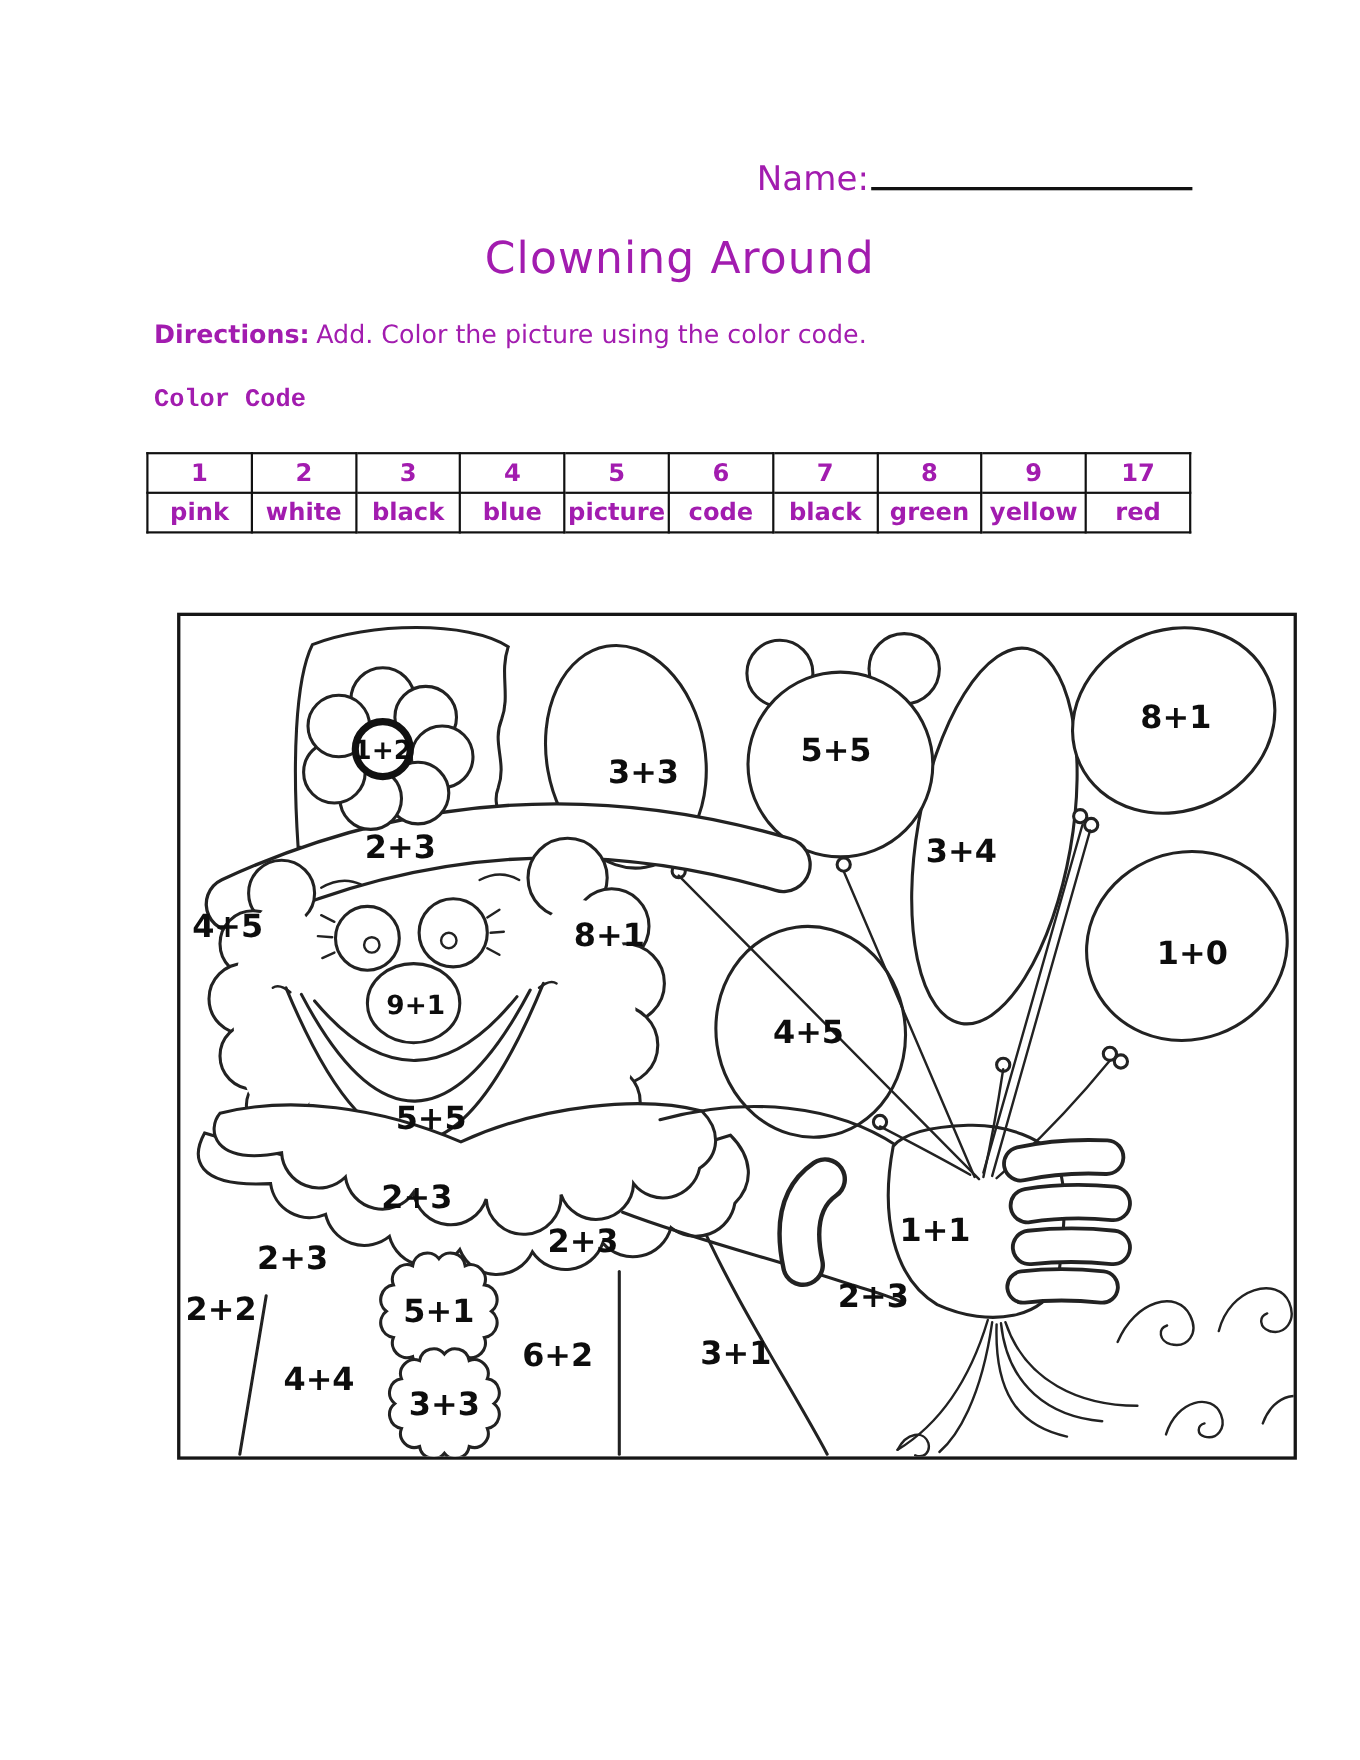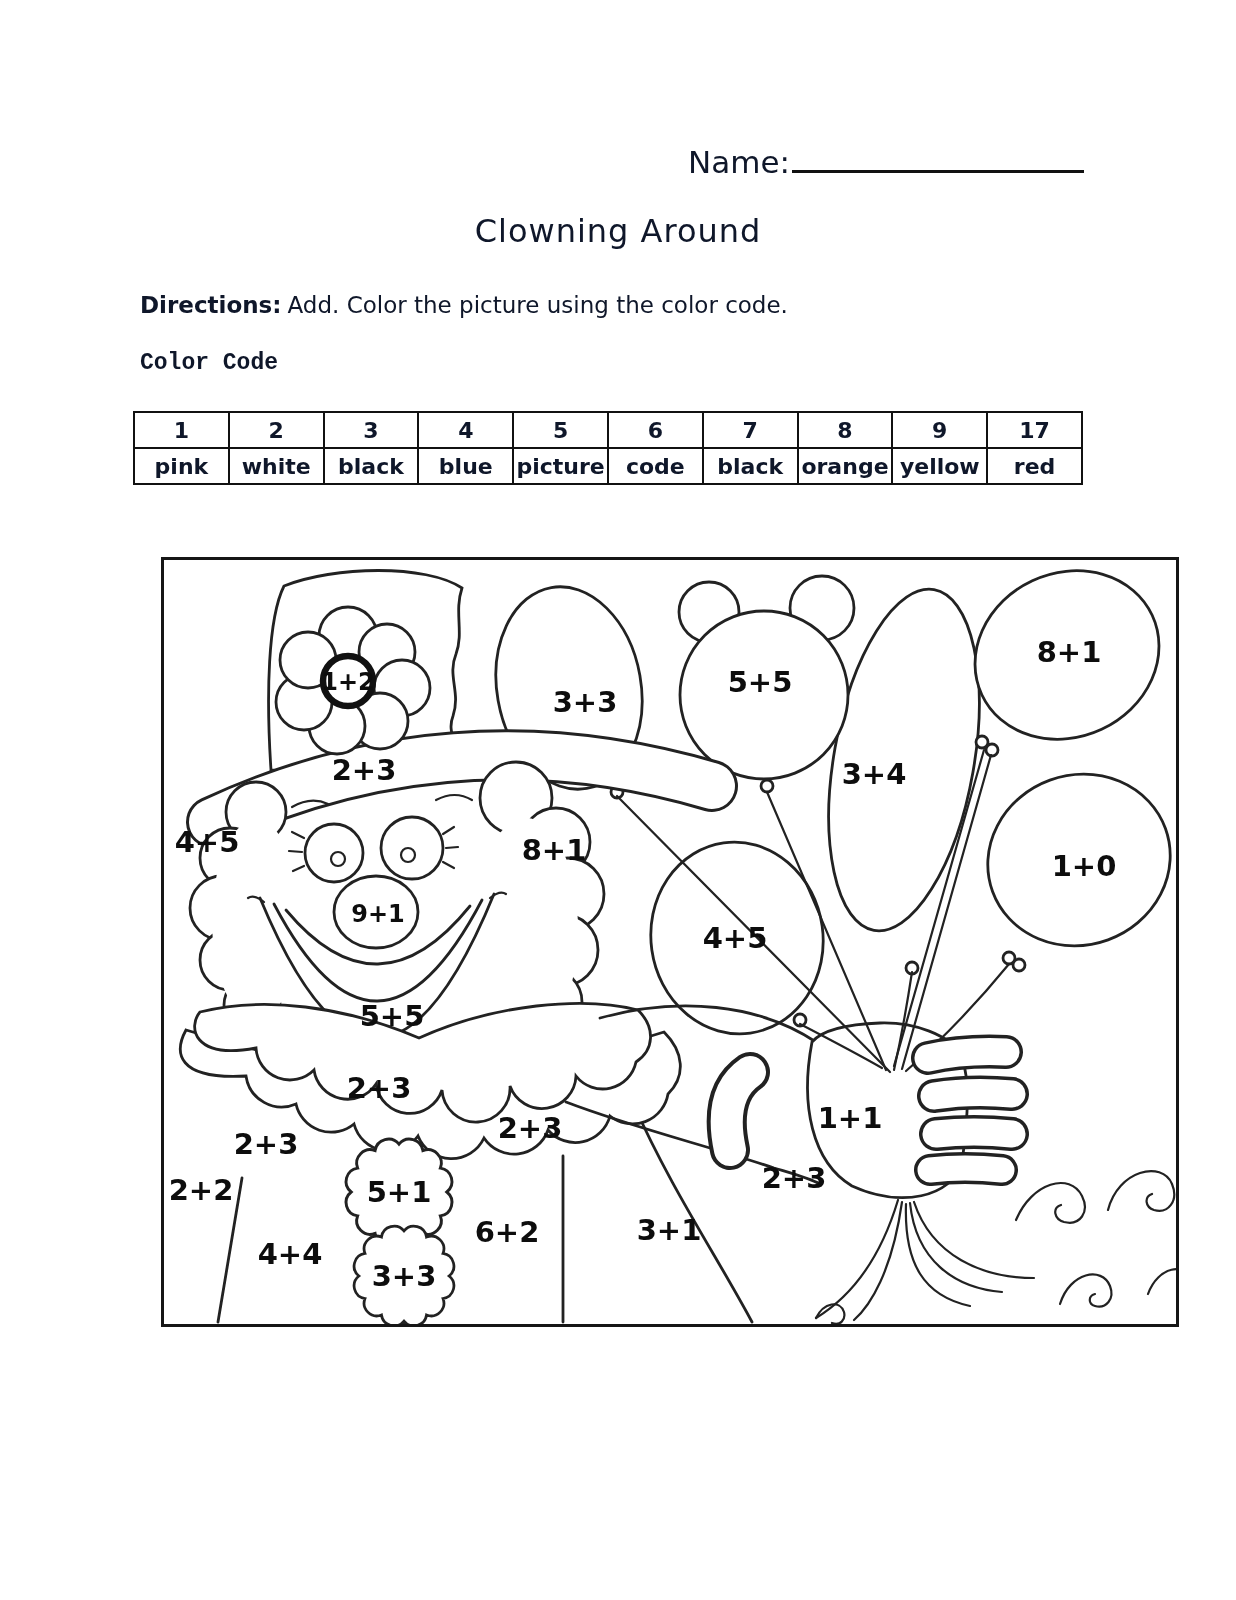--- a/index.html
+++ b/index.html
@@ -1,20 +1,20 @@
 <!DOCTYPE html>
 <html><head>
 <meta charset="utf-8">
 <style>
   html,body{margin:0;padding:0;background:#fff;}
   .page{position:relative;width:1236px;height:1376px;background:#ffffff;overflow:hidden;
-        font-family:"DejaVu Sans","Liberation Sans",sans-serif;color:#0f172a;}
+        font-family:"DejaVu Sans","Liberation Sans",sans-serif;color:#a21caf;}
   .name-row{position:absolute;left:688px;top:140px;font-size:31px;white-space:nowrap;}
   .name-line{display:inline-block;width:292px;height:30px;border-bottom:3px solid #111;margin-left:2px;}
-  .title{position:absolute;left:0;top:212px;width:1236px;text-align:center;font-size:32px;letter-spacing:1px;}
+  .title{position:absolute;left:0;top:212px;width:1236px;text-align:center;font-size:40px;letter-spacing:1px;}
   .directions{position:absolute;left:140px;top:292px;font-size:23px;text-align:center;}
   .directions b{margin-right:6px;}
   .colorcode-label{position:absolute;left:140px;top:350px;font-size:23px;font-weight:bold;font-family:Liberation Mono, monospace;}
   table.code{position:absolute;left:133px;top:411px;width:950px;border-collapse:collapse;table-layout:fixed;}
   table.code td{border:2.5px solid #111;text-align:center;font-weight:bold;font-size:22px;height:34px;padding:0;}
   .picture{position:absolute;left:161px;top:557px;width:1012px;height:764px;border:3px solid #161616;background:#fff;}
   .picture svg{display:block;width:100%;height:100%;}
   .w{fill:#ffffff;stroke:#222;stroke-width:2.8;}
   .ln{fill:none;stroke:#222;stroke-width:2.8;stroke-linecap:round;}
   .thin{fill:none;stroke:#222;stroke-width:2.2;stroke-linecap:round;}
@@ -53,21 +53,21 @@
       <td>17</td>
     </tr>
     <tr>
       <td>pink</td>
       <td>white</td>
       <td>black</td>
       <td>blue</td>
       <td>picture</td>
       <td>code</td>
       <td>black</td>
-      <td>orange</td>
+      <td>green</td>
       <td>yellow</td>
       <td>red</td>
     </tr>
   </tbody>
     </table>
 
   <div class="picture">
     <svg viewBox="0 0 1012 764">
       <defs>
         <path id="pom" d="M 0,-46 a13,13 0 0 1 23,6.2 a13,13 0 0 1 16.8,16.8 a13,13 0 0 1 6.2,23 a13,13 0 0 1 -6.2,23 a13,13 0 0 1 -16.8,16.8 a13,13 0 0 1 -23,6.2 a13,13 0 0 1 -23,-6.2 a13,13 0 0 1 -16.8,-16.8 a13,13 0 0 1 -6.2,-23 a13,13 0 0 1 6.2,-23 a13,13 0 0 1 16.8,-16.8 a13,13 0 0 1 23,-6.2 Z" class="w"></path>

